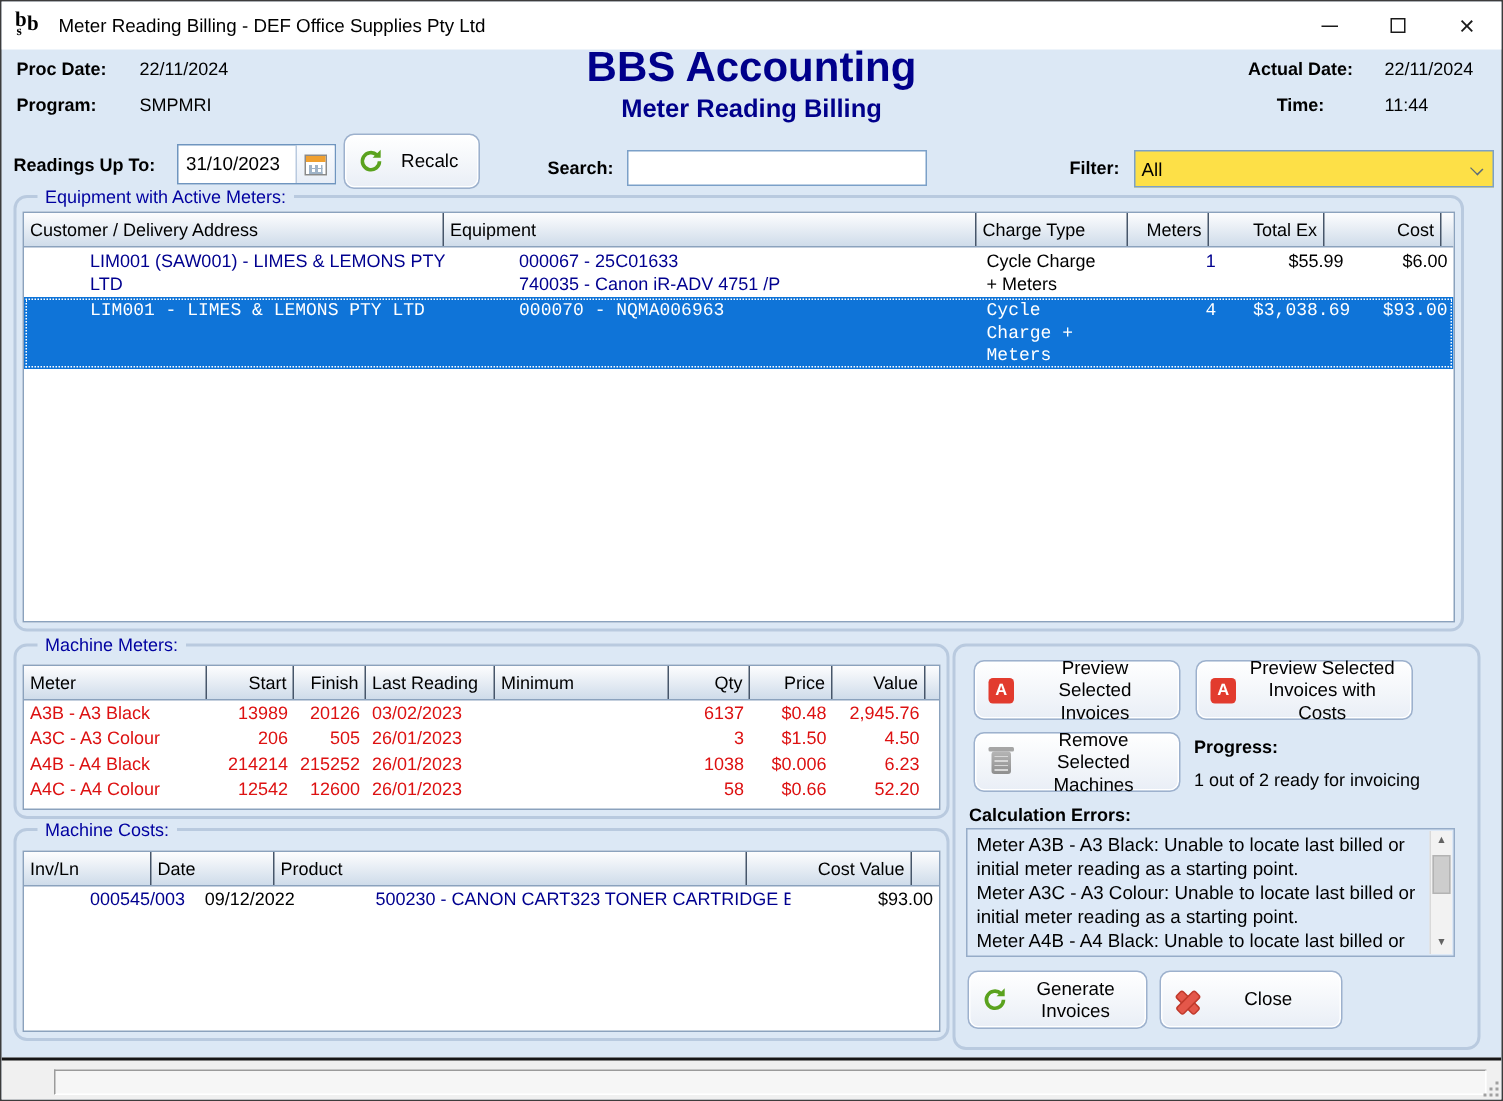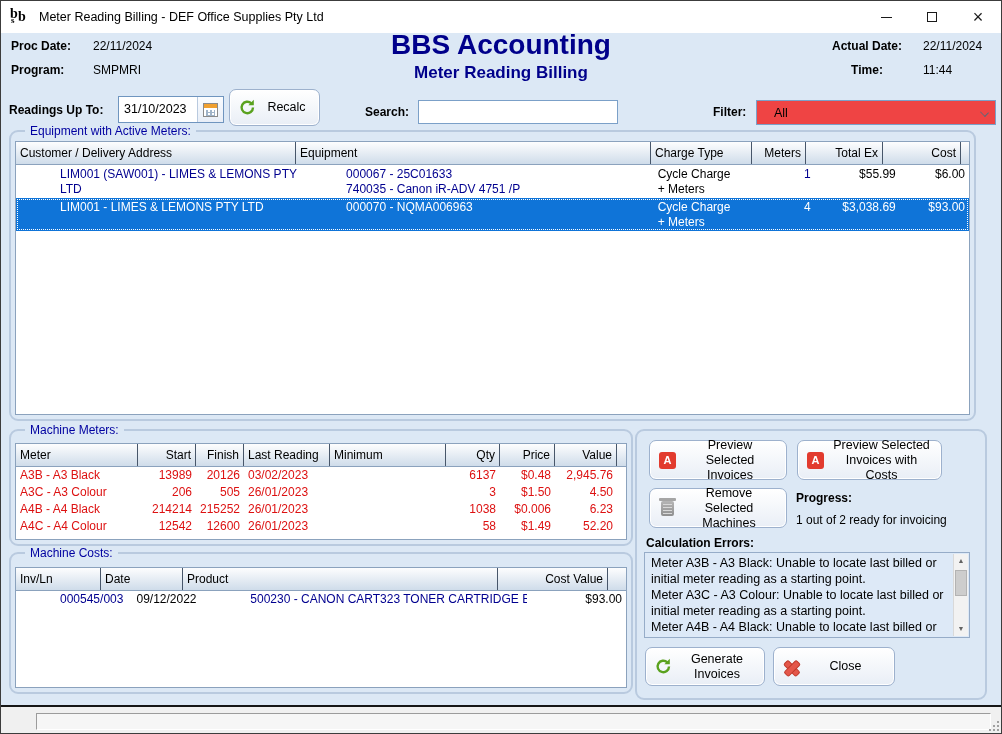--- a/index.html
+++ b/index.html
@@ -38,21 +38,21 @@
   .cal-icon { width:15px; height:14px; background:#fff; border:1px solid #8a8a8a; position:relative; }
   .cal-icon::before { content:""; position:absolute; left:0; right:0; top:0; height:4px; background:#f0a030; }
   .cal-icon::after { content:""; position:absolute; left:2px; right:2px; top:6px; height:6px;
       background:repeating-linear-gradient(90deg,#9fb3c8 0 2px,transparent 2px 4px),
                  repeating-linear-gradient(0deg,#9fb3c8 0 1px,transparent 1px 3px); }
   .btn { position:absolute; display:flex; align-items:center; gap:7px; padding:0 9px;
          background:linear-gradient(#ffffff,#f3f6fa 55%,#e9eef6); border:1px solid #9db1cd; border-radius:7px;
          font-size:12.5px; box-shadow:0 0 0 1px #fff inset; cursor:default; }
   .btn .txt { flex:1; text-align:center; line-height:15px; }
   .input { position:absolute; border:1px solid #7ba0c8; background:#fff; font-family:"Liberation Sans",sans-serif; font-size:12.5px; padding:0 5px; }
-  .combo { position:absolute; border:1px solid #7ba0c8; background:#ef4444; display:flex; align-items:center; padding-left:17px; font-size:12.5px; }
+  .combo { position:absolute; border:1px solid #7ba0c8; background:#fde047; display:flex; align-items:center; padding-left:4px; font-size:12.5px; }
   .combo .chev { position:absolute; right:7px; top:8px; width:7px; height:7px; border-right:1.6px solid #5a6a7a; border-bottom:1.6px solid #5a6a7a; transform:rotate(45deg) scaleY(.8); }
 
   
   .ico-recycle { width:17px; height:17px; flex:none; }
   .ico-pdf { width:17px; height:17px; flex:none; background:#e23b2e; border-radius:3px; color:#fff; font-weight:bold;
              font-size:11px; line-height:17px; text-align:center; }
   .ico-bin { width:13px; height:15px; flex:none; position:relative; background:linear-gradient(#b5b5b5,#8f8f8f); border-radius:2px; margin-left:2px; }
   .ico-bin::before { content:""; position:absolute; left:-2px; right:-2px; top:-3px; height:3px; background:#a5a5a5; border-radius:1px; }
   .ico-bin::after { content:""; position:absolute; left:2px; right:2px; top:3px; bottom:2px;
              background:repeating-linear-gradient(0deg,#d8d8d8 0 1px,transparent 1px 3px); }
@@ -71,21 +71,21 @@
   .th.right { text-align:right; }
   .th.fill { border-right:none; flex:1; }
   .cell { padding:1px 4px; white-space:normal; overflow:hidden; }
   .right { text-align:right; }
   .center { text-align:center; }
   .navy { color:#00008f;margin-left:40px; }
   .red { color:#dd1111; }
 
   .erow { display:flex; min-height:32px; line-height:15px; }
   .erow .cell { padding-top:2px; }
-  .erow.sel { background:#0f74d8; color:#fff; outline:1px dotted #fff; outline-offset:-2px; }
+  .erow.sel { background:#0f74d8; color:#fff; outline:1px dotted #fff; outline-offset:-2px;font-family:Liberation Mono, monospace; }
   .erow.sel .navy { color:#fff; }
   .mrow { display:flex; height:17px; line-height:16px; font-size:12px; }
   .mrow .cell { padding:0 4px; white-space:nowrap; }
 
   
   .ec-cust{width:280px} .ec-equip{width:355px} .ec-charge{width:101px}
   .ec-meters{width:54px} .ec-total{width:77px} .ec-cost{width:78px}
   
   .mc-meter{width:122px} .mc-start{width:58px} .mc-finish{width:48px} .mc-last{width:86px}
   .mc-min{width:116px} .mc-qty{width:54px} .mc-price{width:55px} .mc-value{width:62px}
@@ -264,21 +264,21 @@
             <div class="cell mc-price right">$0.006</div>
             <div class="cell mc-value right">6.23</div>
           </div>
           <div class="mrow red">
             <div class="cell mc-meter">A4C - A4 Colour</div>
             <div class="cell mc-start right">12542</div>
             <div class="cell mc-finish right">12600</div>
             <div class="cell mc-last">26/01/2023</div>
             <div class="cell mc-min"></div>
             <div class="cell mc-qty right">58</div>
-            <div class="cell mc-price right">$1.49</div>
+            <div class="cell mc-price right">$0.66</div>
             <div class="cell mc-value right">52.20</div>
           </div>
         </div>
     </div>
   </div>
 
   <div class="group" style="left:8px;top:551px;width:624px;height:142px">
     <span class="group-label">Machine Costs:</span>
     <div class="tablewrap" style="top:13px">
       <div class="thead" id="costs-head">

